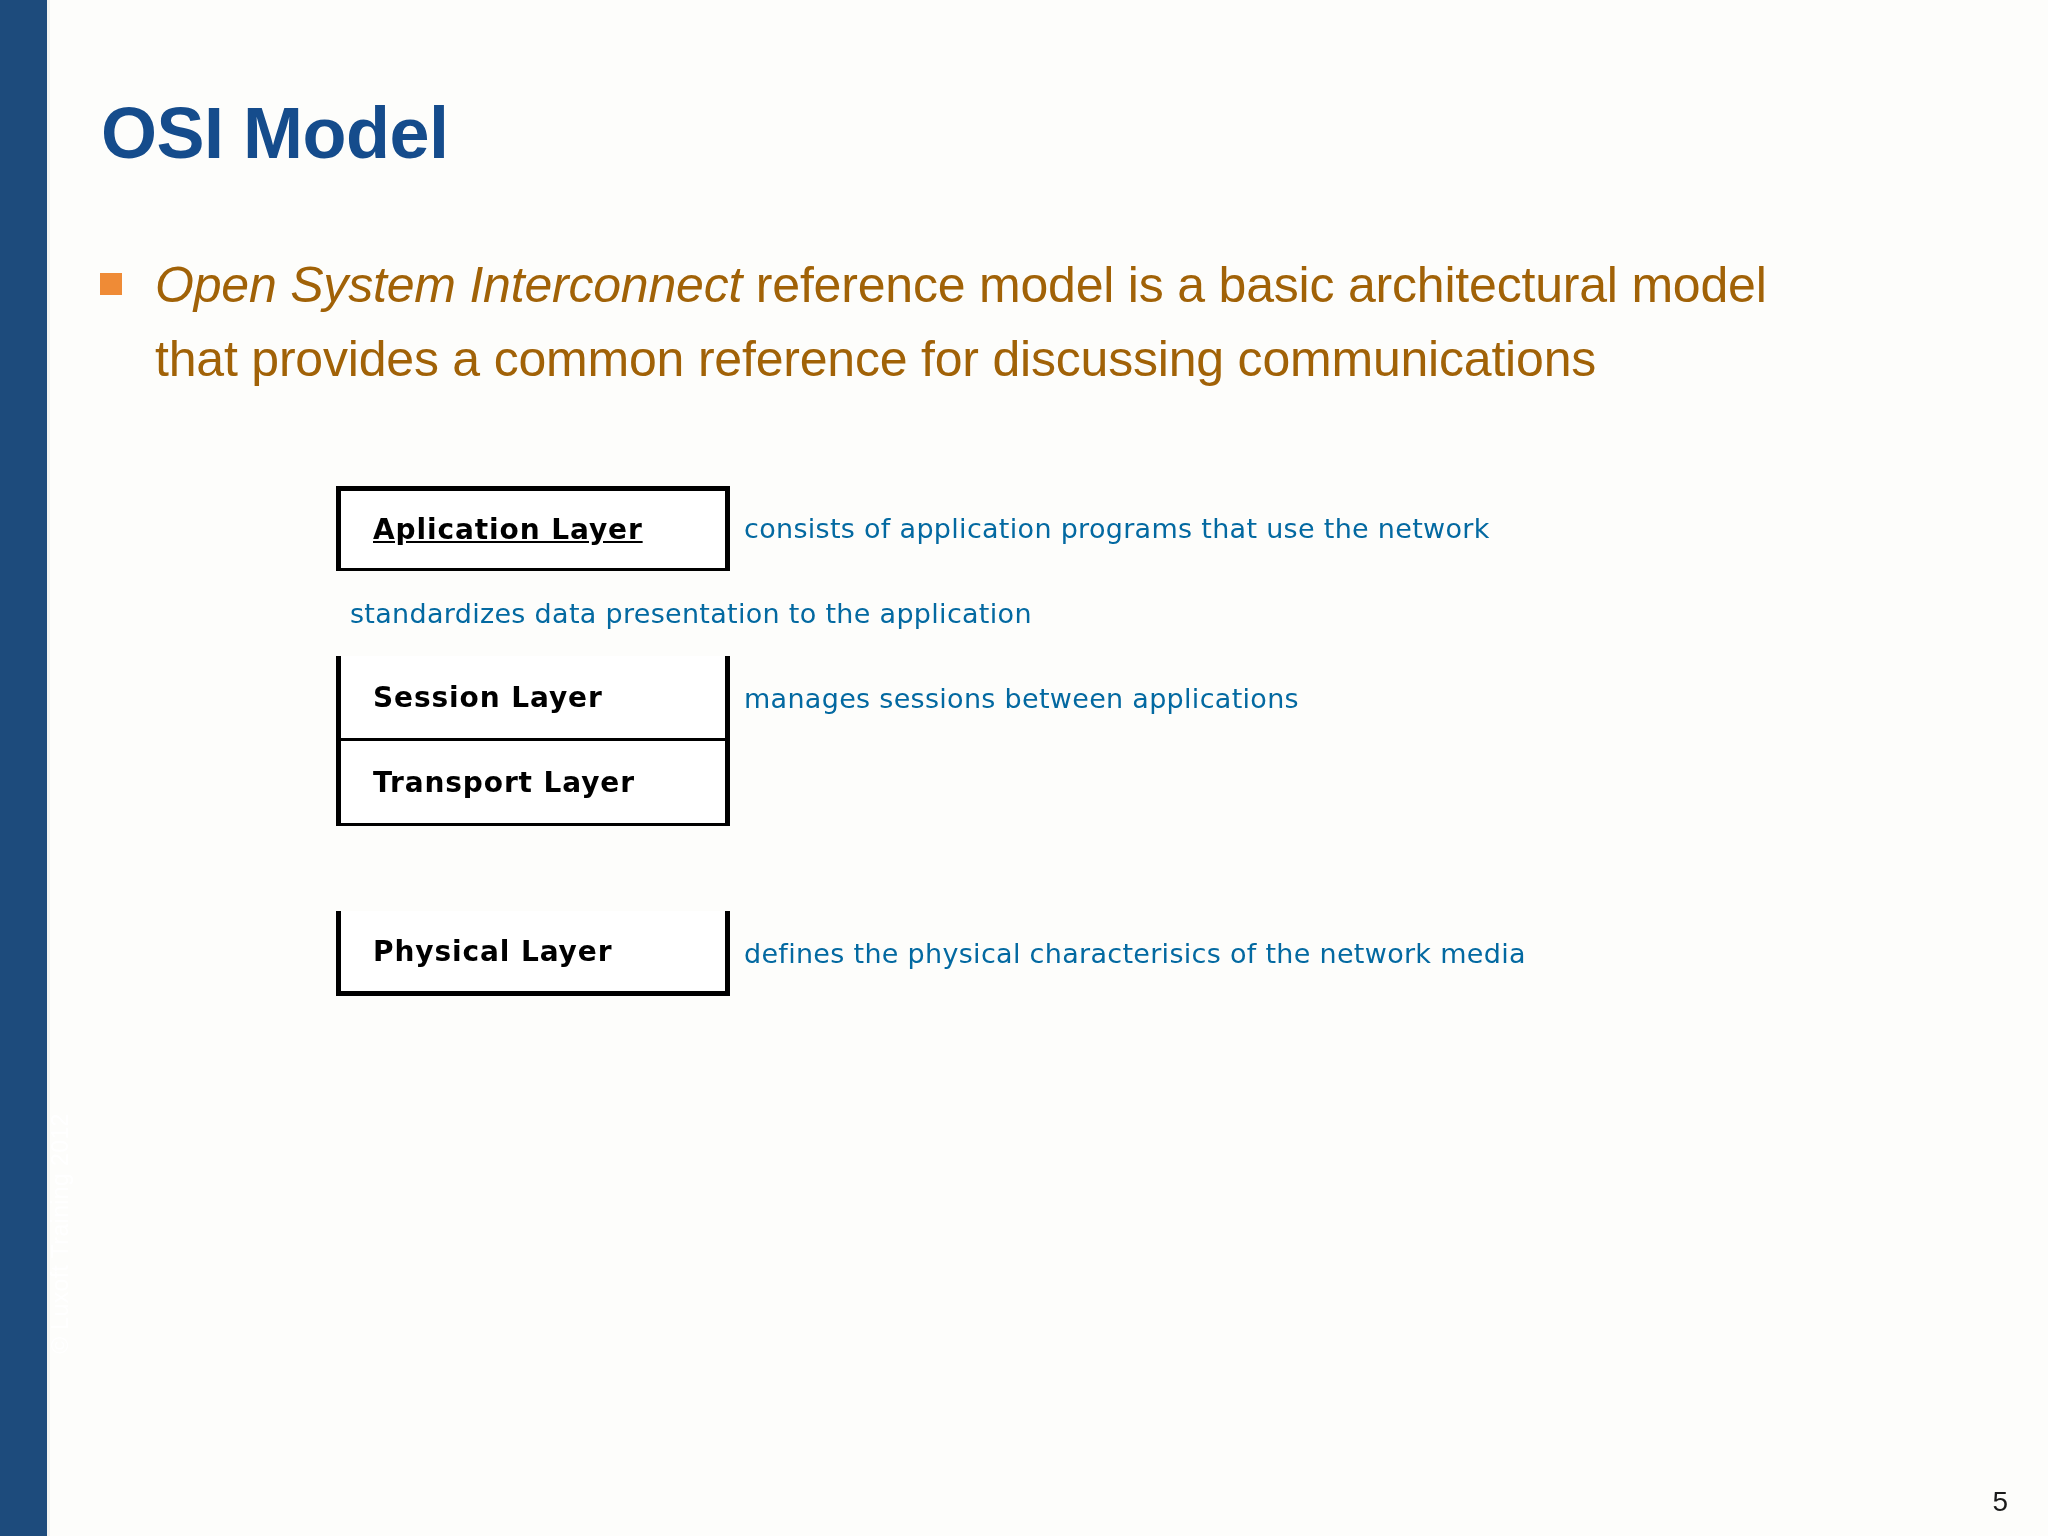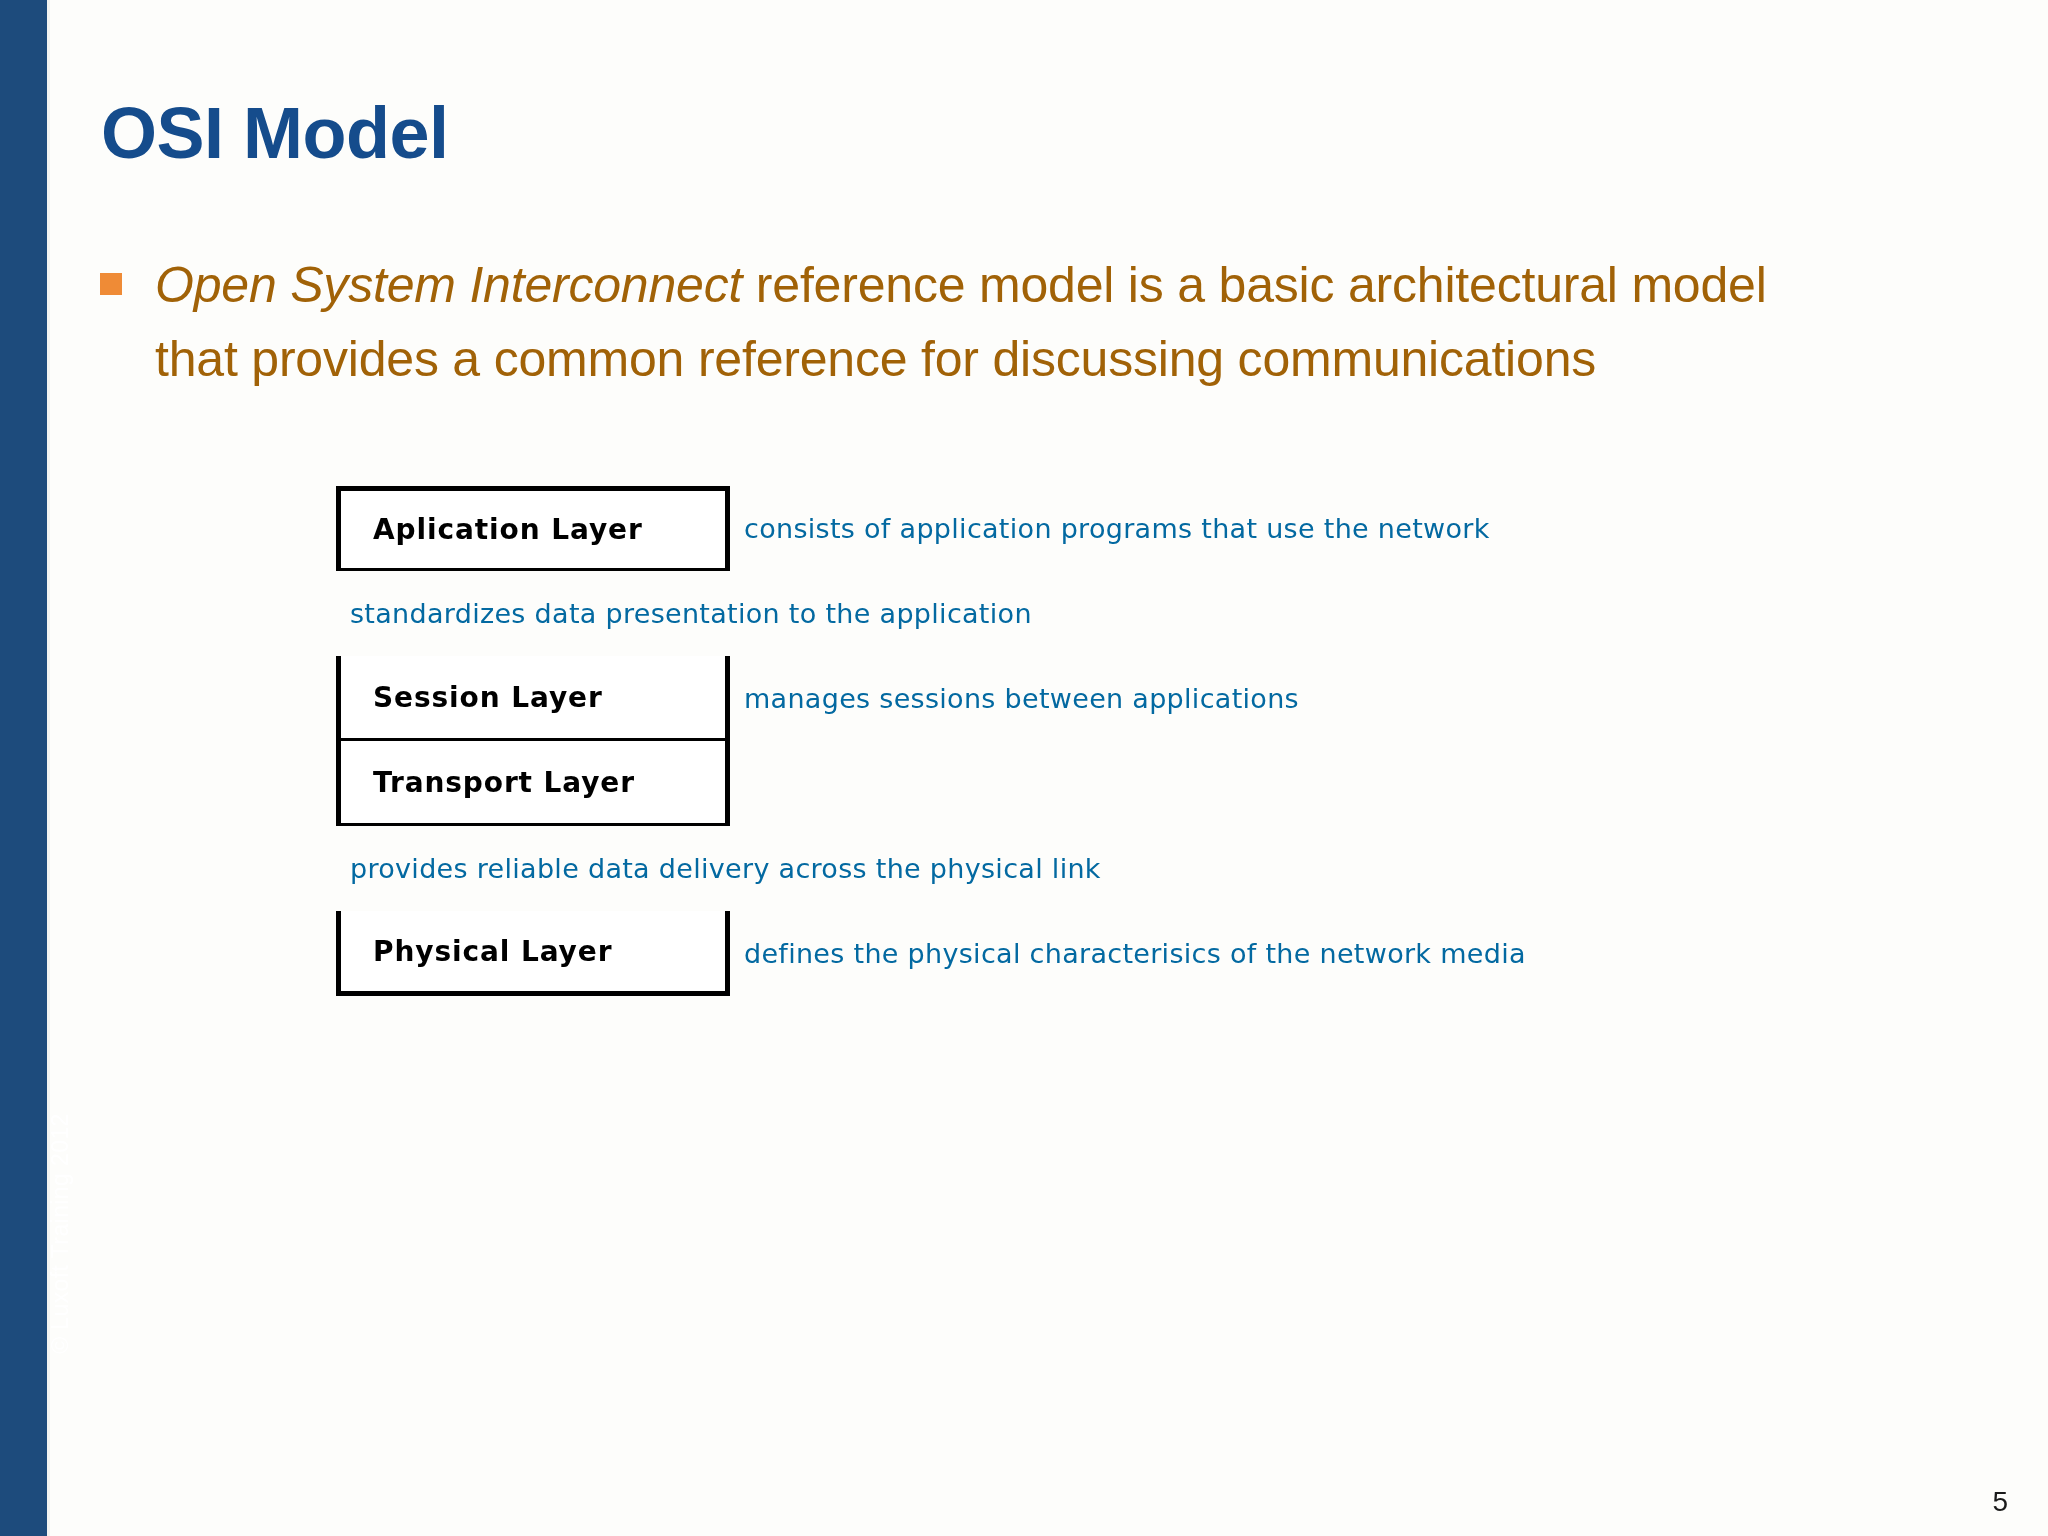--- a/index.html
+++ b/index.html
@@ -90,21 +90,21 @@
   .osi-name {
     position:relative;
     width:394px;
     border-left:5px solid #000000;
     border-right:5px solid #000000;
     border-bottom:3px solid #000000;
     display:flex;
     align-items:center;
     background:#ffffff;
   }
-  .osi-row:first-child .osi-name { border-top:5px solid #000000; }
+  .osi-row:first-child .osi-name { border-top:5px solid #000000;text-decoration:underline; }
   .osi-row:last-child  .osi-name { border-bottom:5px solid #000000; }
   .osi-name span {
     display:block;
     padding-left:32px;
     color:#000000;
     font-size:28px;
     font-weight:bold;
     letter-spacing:0.9px;
     font-family:"DejaVu Sans", sans-serif;
   }
@@ -175,23 +175,20 @@
     </div>
 
     <div class="osi-row">
       <div class="osi-name">
         <span>Transport Layer</span>
       </div>
     </div>
 
 
     <div class="osi-row">
-      <div class="osi-desc">
-        <span>provides reliable data delivery across the physical link</span>
-      </div>
     </div>
 
     <div class="osi-row">
       <div class="osi-name">
         <span>Physical Layer</span>
       </div>
       <div class="osi-desc">
         <span>defines the physical characterisics of the network media</span>
       </div>
     </div>

